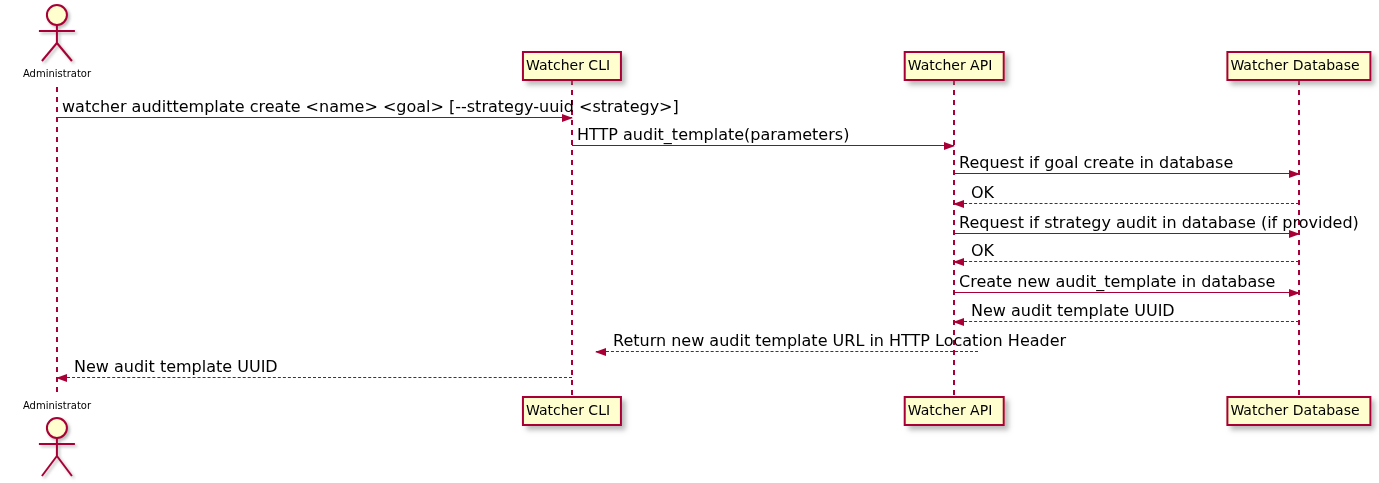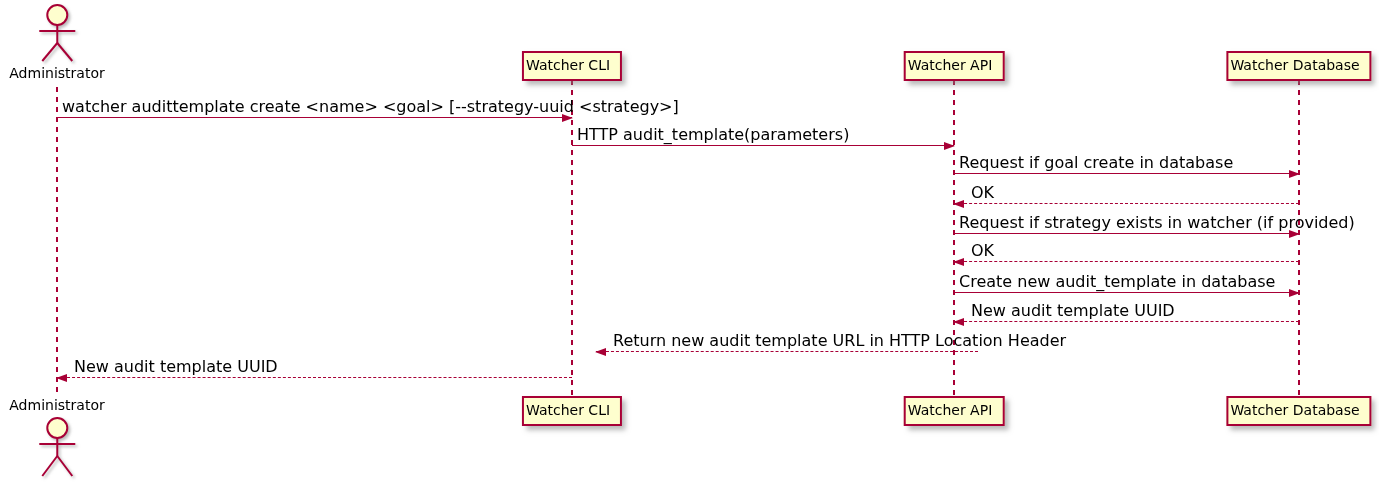--- a/index.html
+++ b/index.html
@@ -22,21 +22,21 @@
   .participant{
     position:absolute;transform:translateX(-50%);
     background:var(--fill);border:2px solid var(--accent);
     padding:4px 10px 5px 2px;font-size:14px;line-height:17px;white-space:nowrap;
     box-shadow:4px 4px 5px var(--shadow);
   }
 
   
   .actor{position:absolute;transform:translateX(-50%);text-align:center;}
   .actor svg{display:block;margin:0 auto;filter:drop-shadow(2.5px 2.5px 1.5px var(--shadow));}
-  .actor-label{font-size:14px;line-height:17px;white-space:nowrap;margin-top:1px;}
+  .actor-label{font-size:10px;line-height:17px;white-space:nowrap;margin-top:1px;}
   .actor.bottom .actor-label{margin:0 0 1px 0;}
 
   
   .msg{position:absolute;}
   .msg-text{
     font-size:16px;line-height:15px;height:15px;white-space:nowrap;
     padding-left:5px;margin-bottom:3px;
   }
   .msg.reply .msg-text{padding-left:17px;}
   .msg-line{position:relative;height:0;border-top:1px solid var(--accent);}
@@ -91,21 +91,21 @@
     <div class="msg-text">Request if goal create in database</div>
     <div class="msg-line"></div>
   </div>
 
   <div class="msg left reply" style="left:954px;top:185px;width:345px;">
     <div class="msg-text">OK</div>
     <div class="msg-line"></div>
   </div>
 
   <div class="msg right solid" style="left:954px;top:215px;width:345px;">
-    <div class="msg-text">Request if strategy exists in watcher (if provided)</div>
+    <div class="msg-text">Request if strategy audit in database (if provided)</div>
     <div class="msg-line"></div>
   </div>
 
   <div class="msg left reply" style="left:954px;top:243px;width:345px;">
     <div class="msg-text">OK</div>
     <div class="msg-line"></div>
   </div>
 
   <div class="msg right solid" style="left:954px;top:274px;width:345px;">
     <div class="msg-text">Create new audit_template in database</div>

